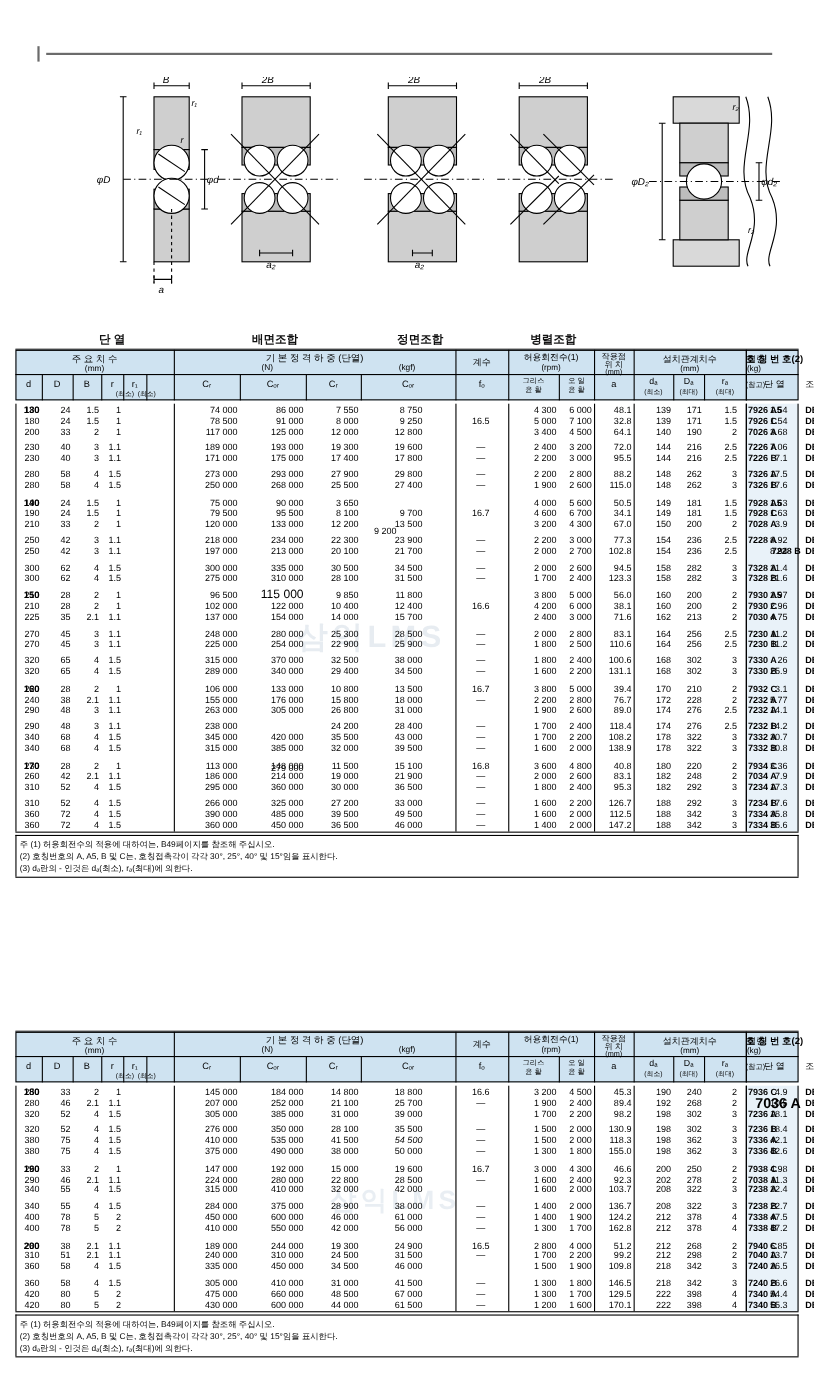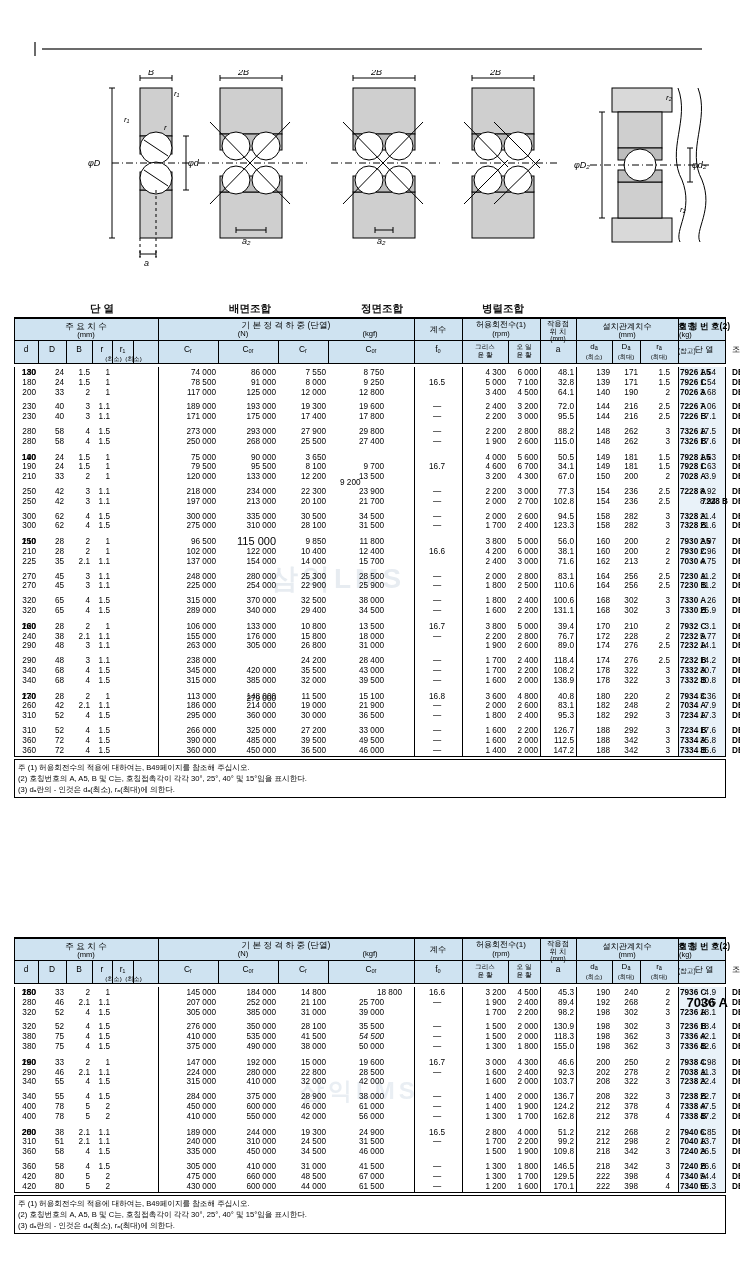--- a/index.html
+++ b/index.html
@@ -1038,21 +1038,21 @@
     <div></div>
     <div class="rowtxt" style="left: 15px; top: 988px; width: 21px; font-size: 8.6px; font-weight: bold; text-align: right;">180</div>
     <div class="rowtxt" style="left: 14px; top: 988px; width: 22px; font-size: 8.2px; text-align: right;">250</div>
     <div class="rowtxt" style="left: 42px; top: 988px; width: 22px; font-size: 8.2px; text-align: right;">33</div>
     <div class="rowtxt" style="left: 72px; top: 988px; width: 18px; font-size: 8.2px; text-align: right;">2</div>
     <div class="rowtxt" style="left: 94px; top: 988px; width: 16px; font-size: 8.2px; text-align: right;">1</div>
     <div class="rowtxt" style="left: 113px; top: 988px; width: 18px; font-size: 8.2px; text-align: right;"></div>
     <div class="rowtxt" style="left: 162px; top: 988px; width: 54px; font-size: 8.2px; text-align: right;">145 000</div>
     <div class="rowtxt" style="left: 222px; top: 988px; width: 54px; font-size: 8.2px; text-align: right;">184 000</div>
     <div class="rowtxt" style="left: 280px; top: 988px; width: 46px; font-size: 8.2px; text-align: right;">14 800</div>
-    <div class="rowtxt" style="left: 358px; top: 988px; width: 44px; font-size: 8.2px; text-align: right;">18 800</div>
+    <div class="rowtxt" style="left: 340px; top: 988px; width: 44px; font-size: 8.2px; text-align: right;">18 800</div>
     <div class="rowtxt" style="left: 414px; top: 988px; width: 46px; font-size: 8.2px; text-align: center;">16.6</div>
     <div class="rowtxt" style="left: 464px; top: 988px; width: 42px; font-size: 8.2px; text-align: right;">3 200</div>
     <div class="rowtxt" style="left: 500px; top: 988px; width: 38px; font-size: 8.2px; text-align: right;">4 500</div>
     <div class="rowtxt" style="left: 542px; top: 988px; width: 32px; font-size: 8.2px; text-align: right;">45.3</div>
     <div class="rowtxt" style="left: 580px; top: 988px; width: 30px; font-size: 8.2px; text-align: right;">190</div>
     <div class="rowtxt" style="left: 610px; top: 988px; width: 28px; font-size: 8.2px; text-align: right;">240</div>
     <div class="rowtxt" style="left: 652px; top: 988px; width: 18px; font-size: 8.2px; text-align: right;">2</div>
     <div class="rowtxt" style="left: 674px; top: 988px; width: 42px; font-size: 8.2px; text-align: right;">4.9</div>
     <div class="rowtxt" style="left: 680px; top: 988px; width: 48px; font-size: 8.2px; font-weight: bold; text-align: left;">7936 C</div>
     <div class="rowtxt" style="left: 732px; top: 988px; font-size: 8.2px; font-weight: bold; text-align: left;">DB  DF  DT</div>

